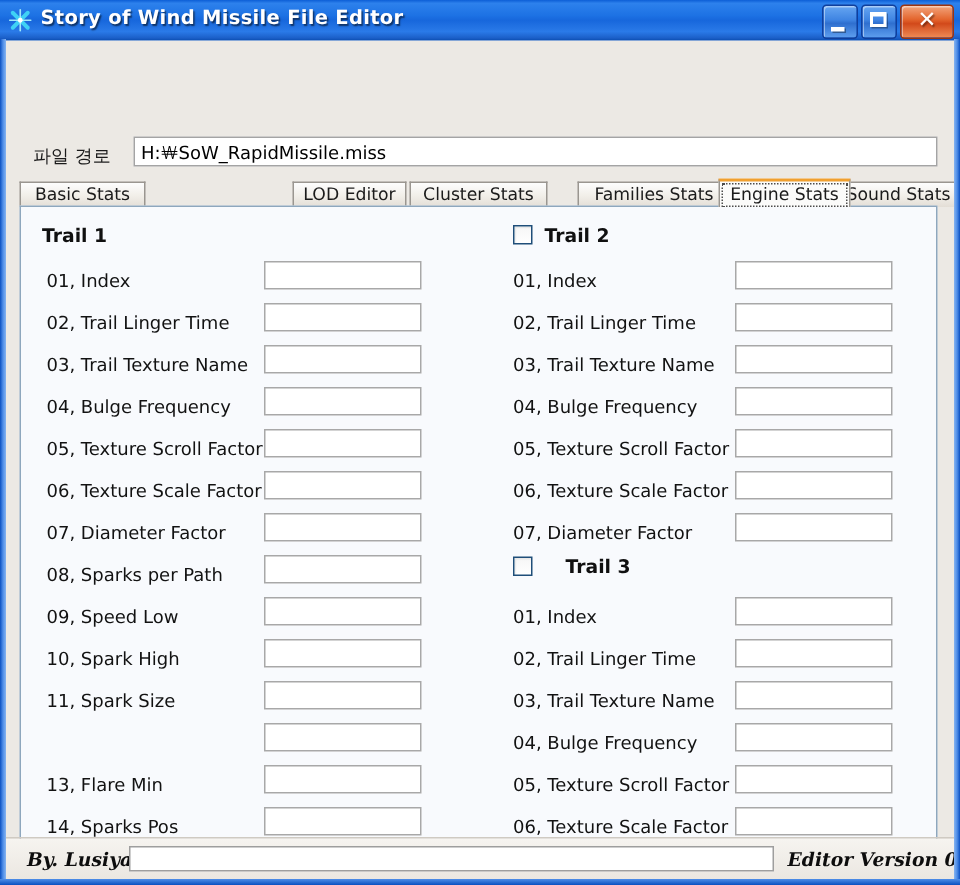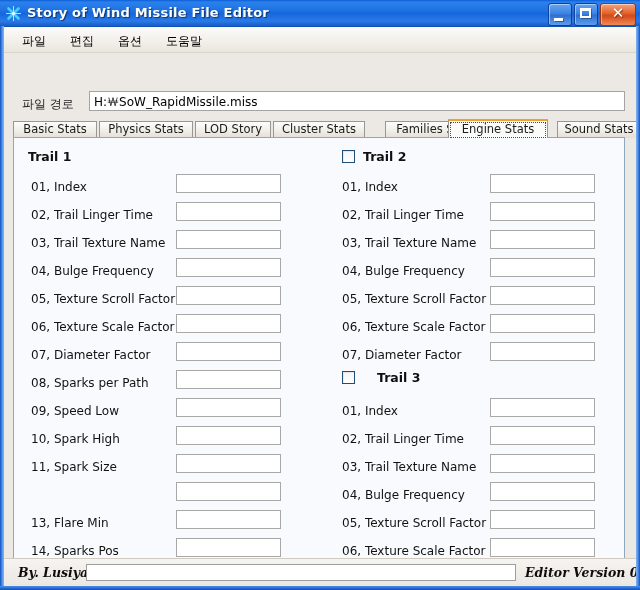--- a/index.html
+++ b/index.html
@@ -322,37 +322,30 @@
       </div>
     </div>
   </div>
 
   <div class="win-left-edge"></div>
   <div class="win-right-edge"></div>
   <div class="win-bottom-edge"></div>
 
   <div class="client">
 
-    <div class="menubar">
-      <div class="menu-item" style="left:14px">파일</div>
-      <div class="menu-item" style="left:62px">편집</div>
-      <div class="menu-item" style="left:110px">옵션</div>
-      <div class="menu-item" style="left:158px">도움말</div>
-    </div>
 
     <div class="path-label">파일 경로</div>
     <div class="path-input">H:￦SoW_RapidMissile.miss</div>
 
     <div class="tabstrip">
       <div class="tab" style="left:0px;   width:84px">Basic Stats</div>
-      <div class="tab" style="left:86px;  width:94px">Physics Stats</div>
-      <div class="tab" style="left:182px; width:76px">LOD Story</div>
+      <div class="tab" style="left:182px; width:76px">LOD Editor</div>
       <div class="tab" style="left:260px; width:92px">Cluster Stats</div>
       <div class="tab" style="left:372px; width:102px">Families Stats</div>
-      <div class="tab selected" style="left:435px; width:100px">
+      <div class="tab selected" style="left:466px; width:88px">
         <span>Engine Stats</span>
         <span class="tab-focus"></span>
       </div>
       <div class="tab" style="left:544px; width:84px">Sound Stats</div>
     </div>
 
     <div class="tabpanel">
 
       <div class="trail-header" style="left:14px; top:11px">Trail 1</div>
 

